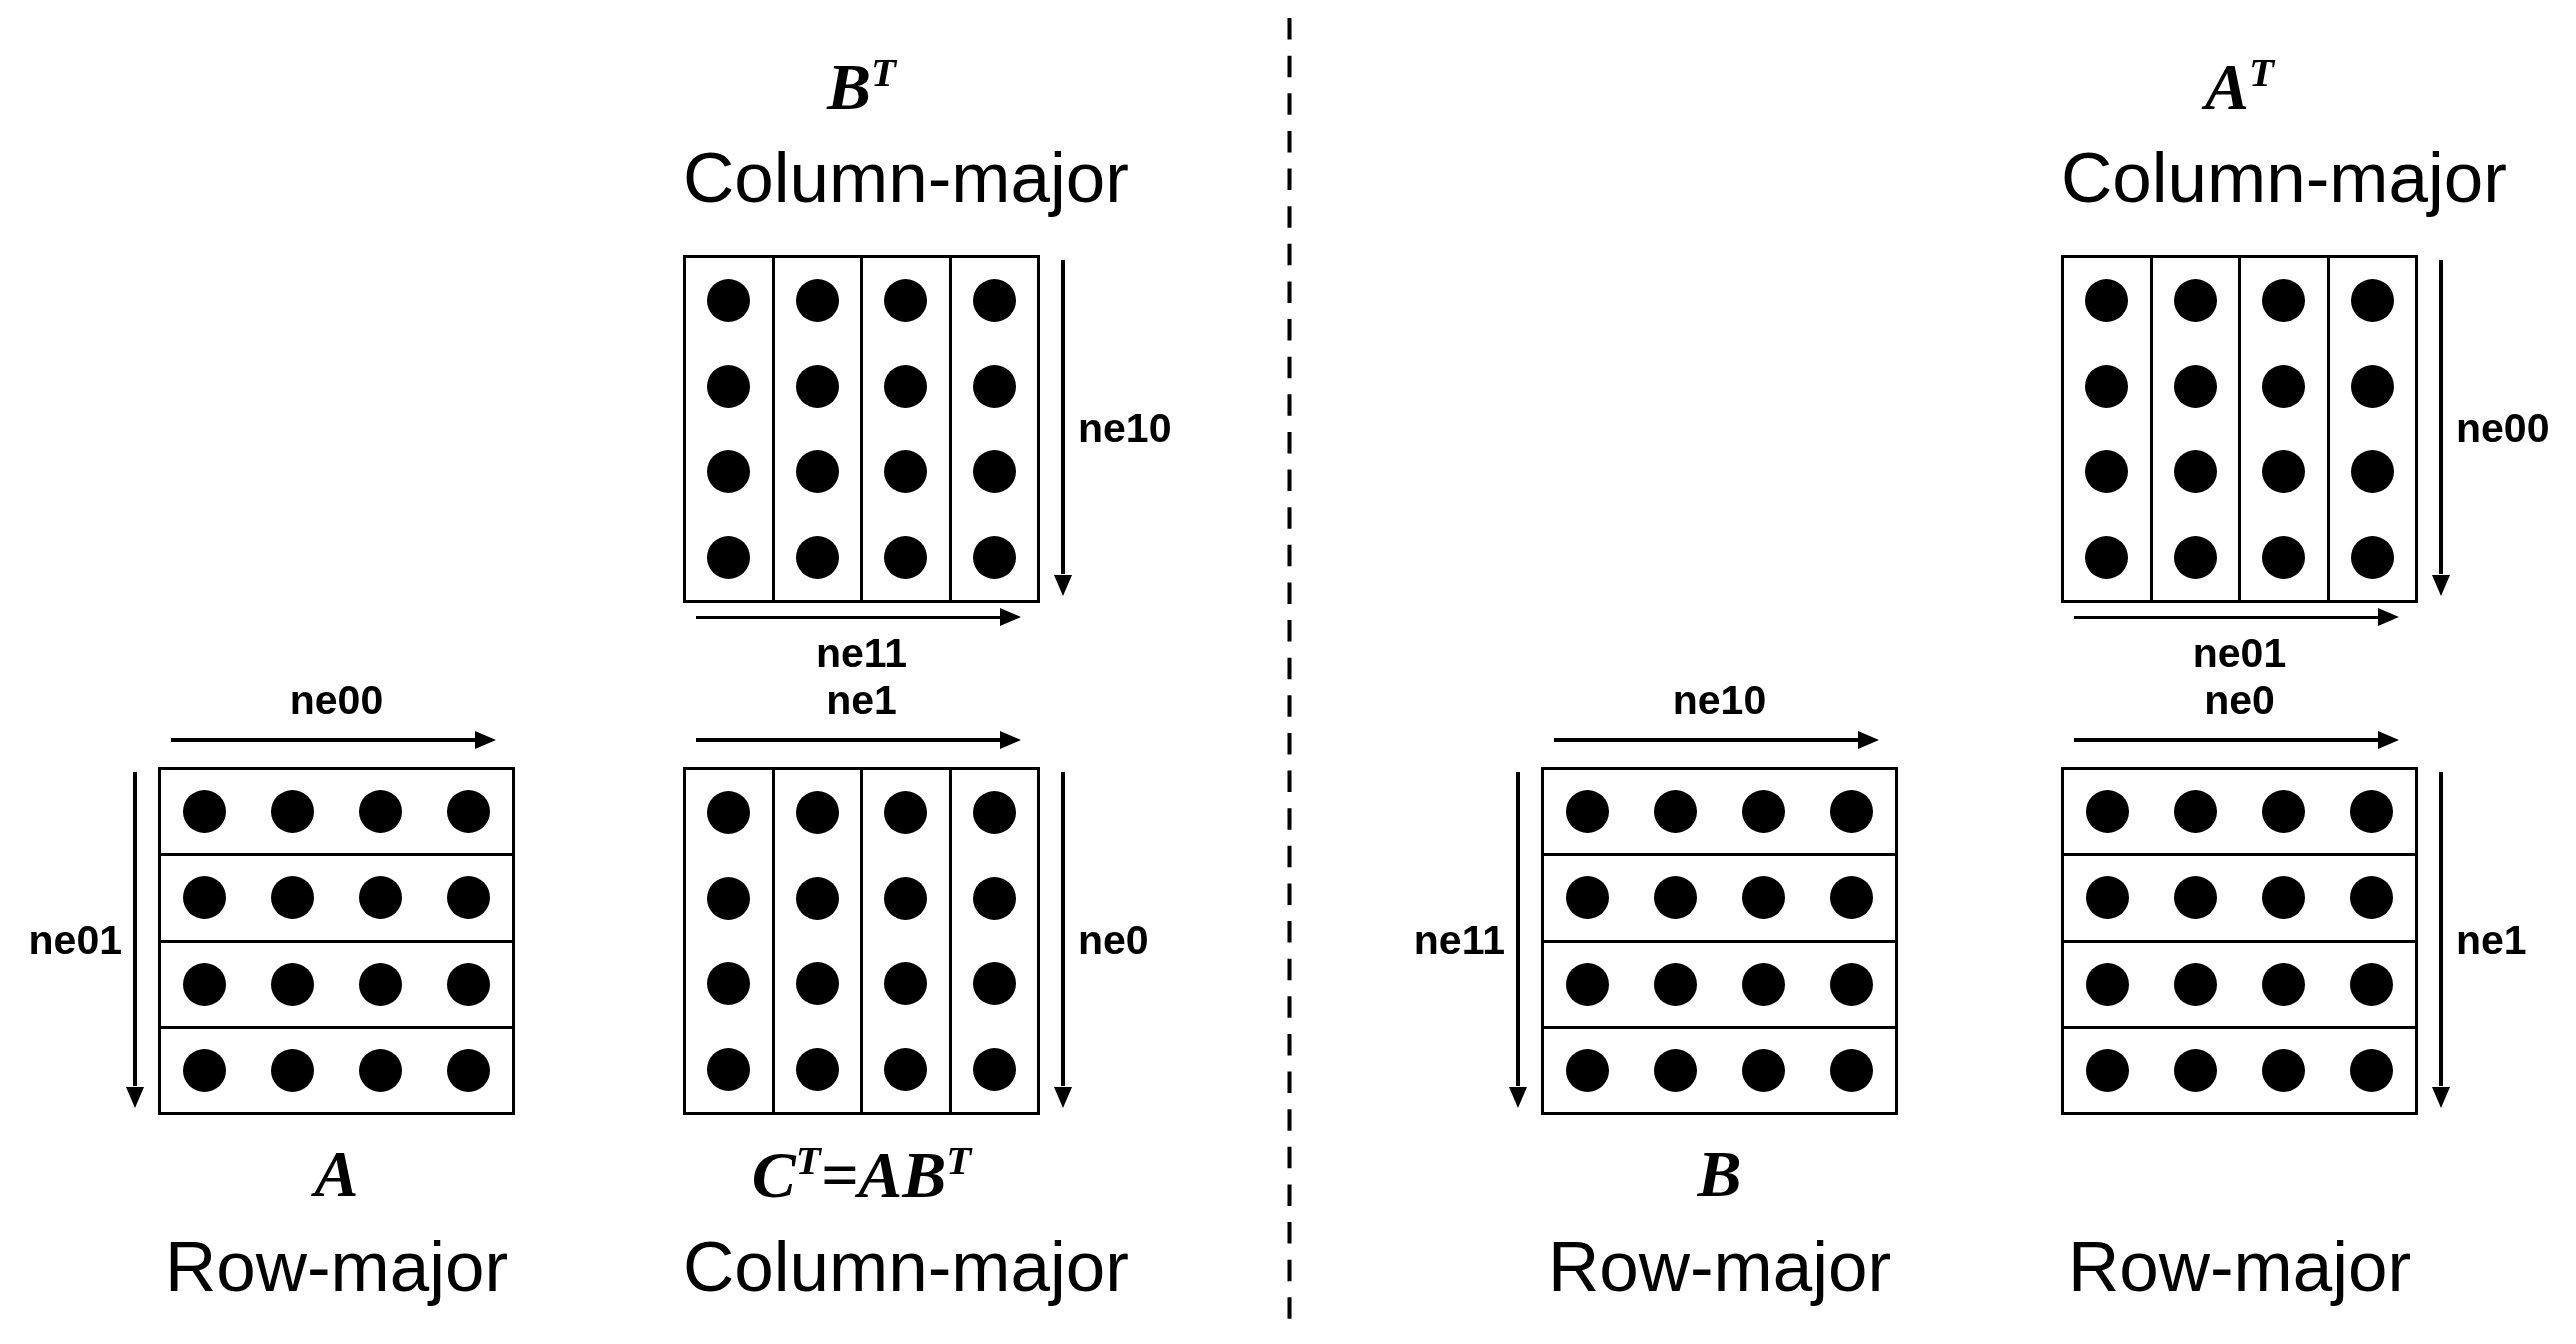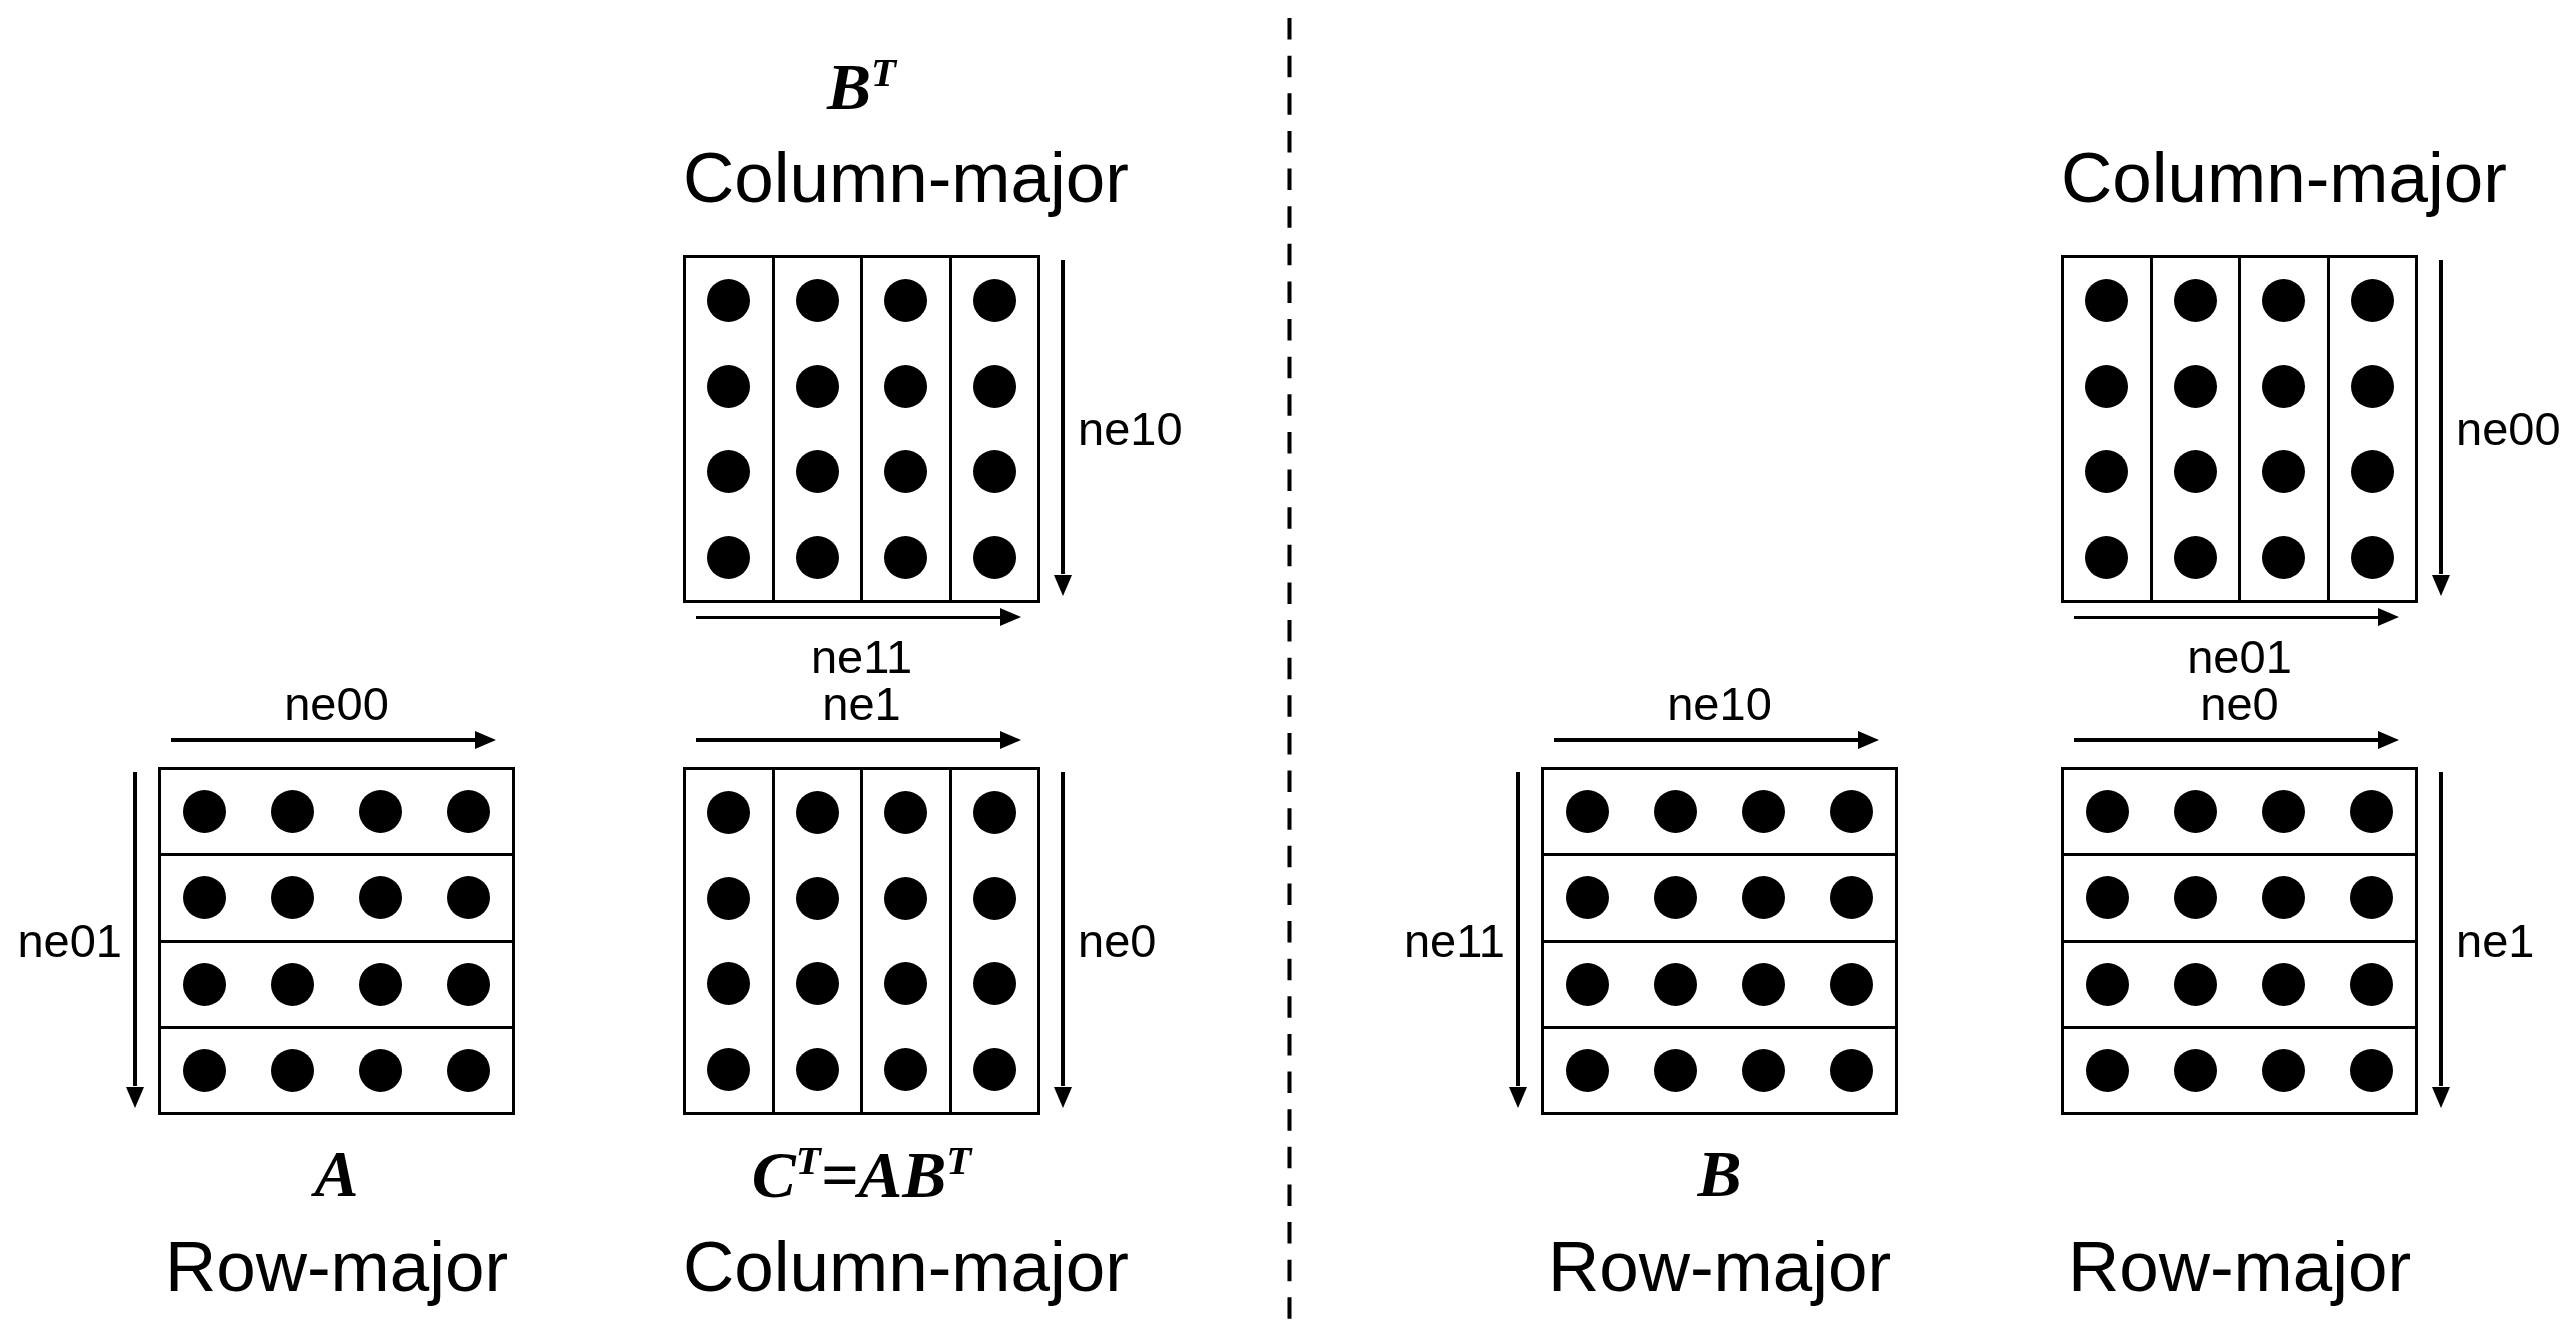--- a/index.html
+++ b/index.html
@@ -38,21 +38,21 @@
     font-size:66px; line-height:1.1;
   }
   .math-title sup { font-size:62%; font-style:italic; }
   .layout-title { font-size:71px; line-height:1.15; font-weight:400; }
   .above-math   { bottom:calc(100% + 131px); }
   .above-layout { bottom:calc(100% + 36px); }
   .below-math   { top:calc(100% + 23px); }
   .below-layout { top:calc(100% + 111px); }
 
   
-  .dim-label { position:absolute; font-weight:normal; font-size:47px; line-height:1.15; white-space:nowrap; }
+  .dim-label { position:absolute; font-weight:bold; font-size:41px; line-height:1.15; white-space:nowrap; }
   .label-right  { left:calc(100% + 38px); top:50%; transform:translateY(-50%); }
   .label-left   { right:calc(100% + 36px); top:50%; transform:translateY(-50%); }
   .label-bottom { left:0; width:100%; text-align:center; top:calc(100% + 27px); }
   .label-top    { left:0; width:100%; text-align:center; top:-90px; }
 
   
   .arrow { position:absolute; background:var(--ink); }
   .v-arrow { width:3.6px; top:5.4px; height:314px; }
   .v-arrow::after {
     content:""; position:absolute; bottom:-21.5px; left:50%; transform:translateX(-50%);
@@ -178,20 +178,21 @@
     <div class="dim-label label-right">ne0</div>
     <div class="title math-title below-math">C<sup>T</sup>=AB<sup>T</sup></div>
     <div class="title layout-title below-layout">Column-major</div>
   </div>
 
   <svg class="separator" width="9" height="1308" viewBox="0 0 10 1460">
     <line x1="5" y1="0" x2="5" y2="1460" stroke="#000000" stroke-width="4.5" stroke-dasharray="24 18"></line>
   </svg>
 
   <div class="mblock" style="left:2061px; top:255px;">
+    <div class="title math-title above-math">A<sup>T</sup></div>
     <div class="title layout-title above-layout">Column-major</div>
     <div class="matrix-box" data-orientation="column">
         <div class="strip">
           <div class="dot"></div>
           <div class="dot"></div>
           <div class="dot"></div>
           <div class="dot"></div>
         </div>
         <div class="strip">
           <div class="dot"></div>

